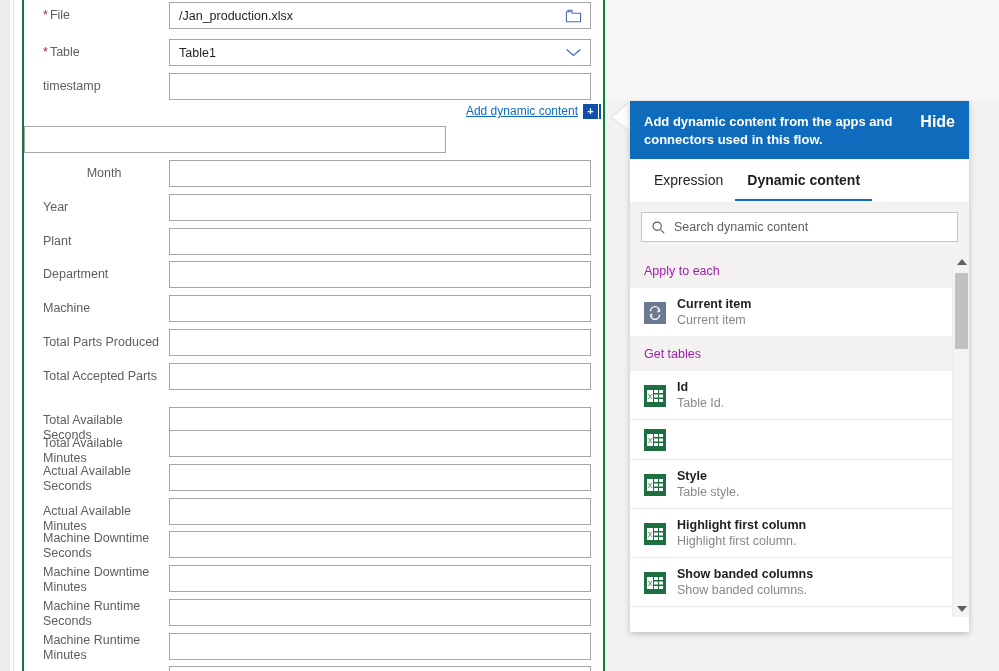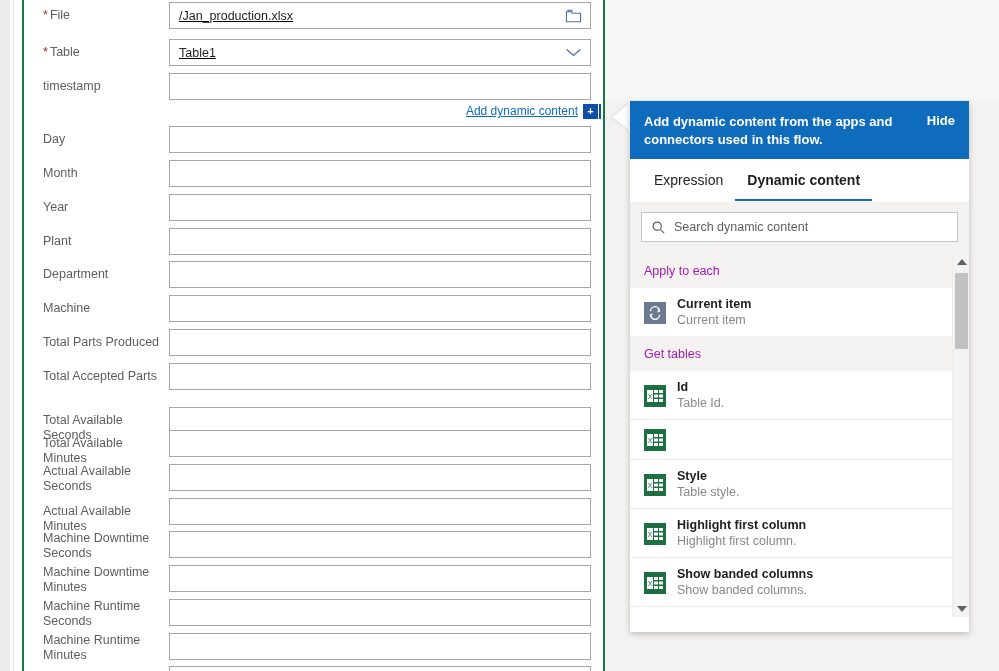--- a/index.html
+++ b/index.html
@@ -64,21 +64,20 @@
     padding-right: 4px;
     color: #605e5c;
     font-size: 12.5px;
     line-height: 15px;
     padding-top: 0;
     white-space: pre-line;
   }
   .row-field {
     flex: 1 1 auto;
     position: relative;
-    text-decoration: underline;
   }
   .tb {
     position: relative;
     width: 422px;
     height: 27px;
     border: 1px solid #a6a6a6;
     background: #ffffff;
     display: flex;
     align-items: center;
     padding: 0 9px;
@@ -174,21 +173,21 @@
     height: 58px;
   }
   .flyout-header .hdr-text {
     flex: 1 1 auto;
     font-size: 13px;
     line-height: 18px;
     font-weight: bold;
     padding-right: 10px;
   }
   .flyout-header .hide-btn {
-    font-size: 13px;
+    font-size: 16px;
     font-weight: bold;
     color: #ffffff;
     white-space: nowrap;
     padding-top: 0px;
     cursor: pointer;
   }
 
   .tabs {
     display: flex;
     height: 43px;
@@ -366,29 +365,28 @@
           </div>
           <div class="row" style="position: absolute; left: 0px; top: 73px; width: 583px;">
             <div class="row-label" style="padding-top: 6px;">timestamp</div>
             <div class="row-field">
               <div class="tb">
                 <span class="val"></span>
               </div>
             </div>
           </div>
           <div class="row" style="position: absolute; left: 0px; top: 126px; width: 583px;">
-            <div class="row-label" style="padding-top: 6px;">Day</div>
             <div class="row-field">
               <div class="tb">
                 <span class="val"></span>
               </div>
             </div>
           </div>
           <div class="row" style="position: absolute; left: 0px; top: 160px; width: 583px;">
-            <div class="row-label" style="padding-top: 6px;">Month</div>
+            <div class="row-label" style="padding-top: 6px; text-align: center;">Month</div>
             <div class="row-field">
               <div class="tb">
                 <span class="val"></span>
               </div>
             </div>
           </div>
           <div class="row" style="position: absolute; left: 0px; top: 194px; width: 583px;">
             <div class="row-label" style="padding-top: 6px;">Year</div>
             <div class="row-field">
               <div class="tb">

